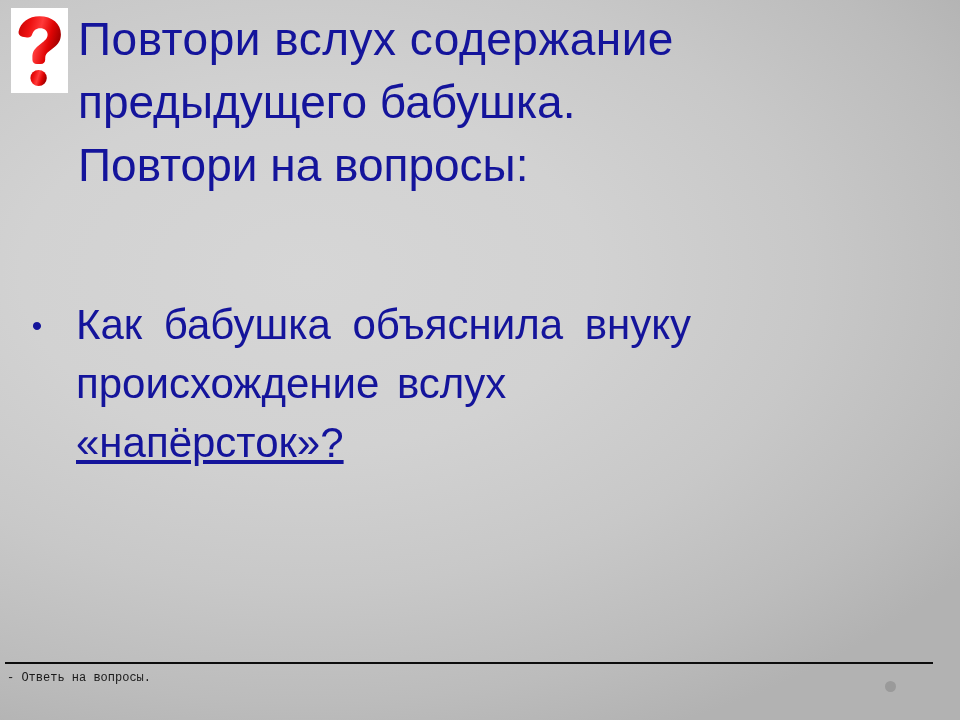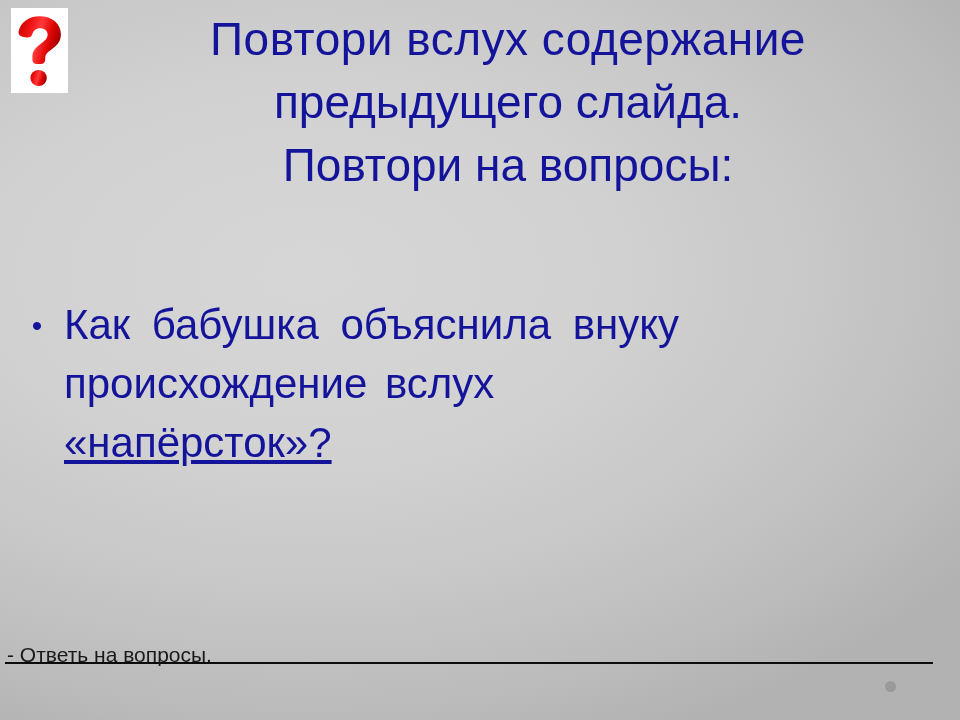--- a/index.html
+++ b/index.html
@@ -43,21 +43,20 @@
     width: 48px;
     height: 74px;
   }
 
   
   #title-block {
     position: absolute;
     left: 78px;
     top: 8px;
     width: 860px;
-    text-align: center;
     color: #14149b;
     font-size: 46px;
     line-height: 1.37;
     letter-spacing: 0px;
     font-weight: 400;
   }
   #title-block .tline {
     display: block;
     white-space: nowrap;
   }
@@ -83,20 +82,21 @@
     flex: 0 0 auto;
     width: 54px;
     text-align: center;
     font-size: 30px;
     line-height: 59px;
     color: #14149b;
   }
   .bullet-text {
     flex: 1 1 auto;
     padding-right: 18px;
+    margin-left: 12px;
   }
   .bullet-text .btl {
     display: block;
     white-space: nowrap;
   }
   #bullet-line-1 {
     word-spacing: 10px;
   }
   #bullet-line-2 {
     word-spacing: 6px;
@@ -111,24 +111,25 @@
     position: absolute;
     left: 5px;
     top: 662px;
     width: 928px;
     height: 0;
     border-top: 2px solid #0c0c0c;
   }
   #footer-text {
     position: absolute;
     left: 7px;
-    top: 643px;
-    font-size: 21px;
+    top: 671px;
+    font-size: 12px;
     color: #1a1a1a;
     white-space: nowrap;
+    font-family: Liberation Mono, monospace;
   }
   #footer-dot {
     position: absolute;
     left: 885px;
     top: 681px;
     width: 11px;
     height: 11px;
     border-radius: 50%;
     background: #9a9a9a;
   }
@@ -168,21 +169,21 @@
         c0-3.0 1.1-4.7 4.6-7.4
         l3.5-2.7
         c5.3-4.1 7.6-8.0 7.6-13.9
         C44.9 9.6 36.2 2.2 23.5 2.2 Z"></path>
       <ellipse cx="22.6" cy="64.0" rx="8.2" ry="8.0" fill="url(#qgrad)"></ellipse>
     </svg>
   </div>
 
   <div id="title-block">
     <span class="tline" id="title-line-1">Повтори вслух содержание</span>
-    <span class="tline" id="title-line-2">предыдущего слайда.</span>
+    <span class="tline" id="title-line-2">предыдущего бабушка.</span>
     <span class="tline" id="title-line-3">Повтори на вопросы:</span>
   </div>
 
   <div id="body-block">
     <div class="bullet-item">
       <span class="bullet-dot">•</span>
       <span class="bullet-text">
         <span class="btl" id="bullet-line-1">Как бабушка объяснила внуку</span>
         <span class="btl" id="bullet-line-2">происхождение  вслух</span>
         <span class="btl" id="bullet-line-3">«напёрсток»?</span>

